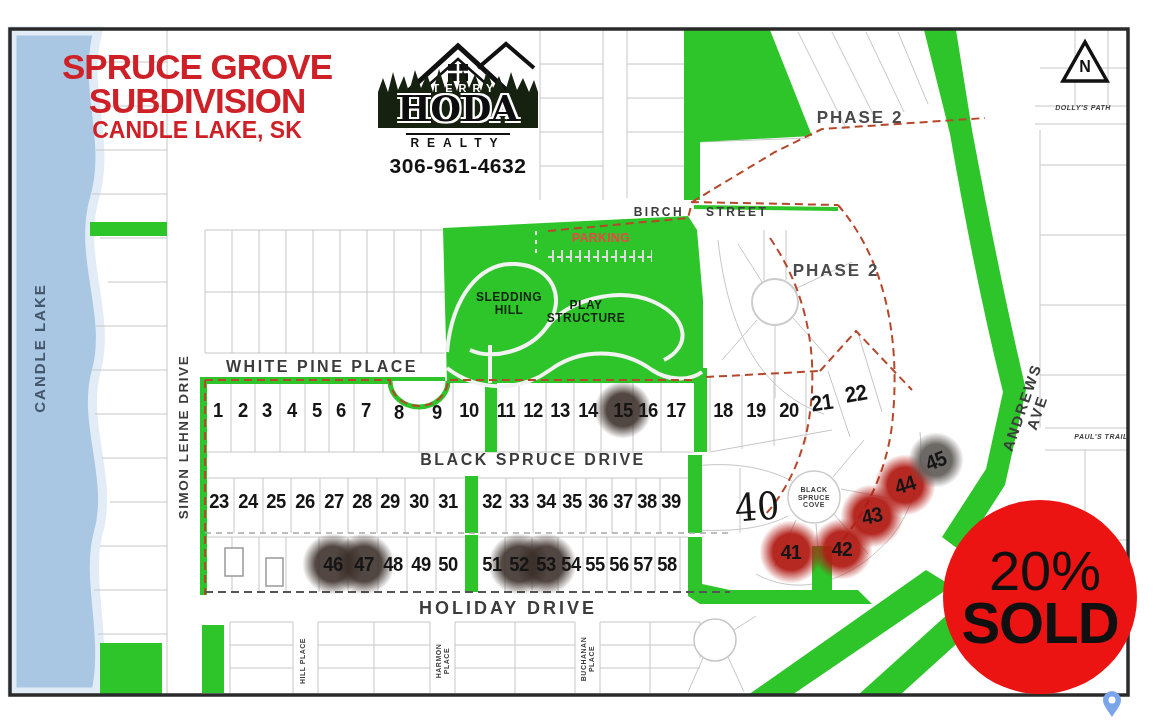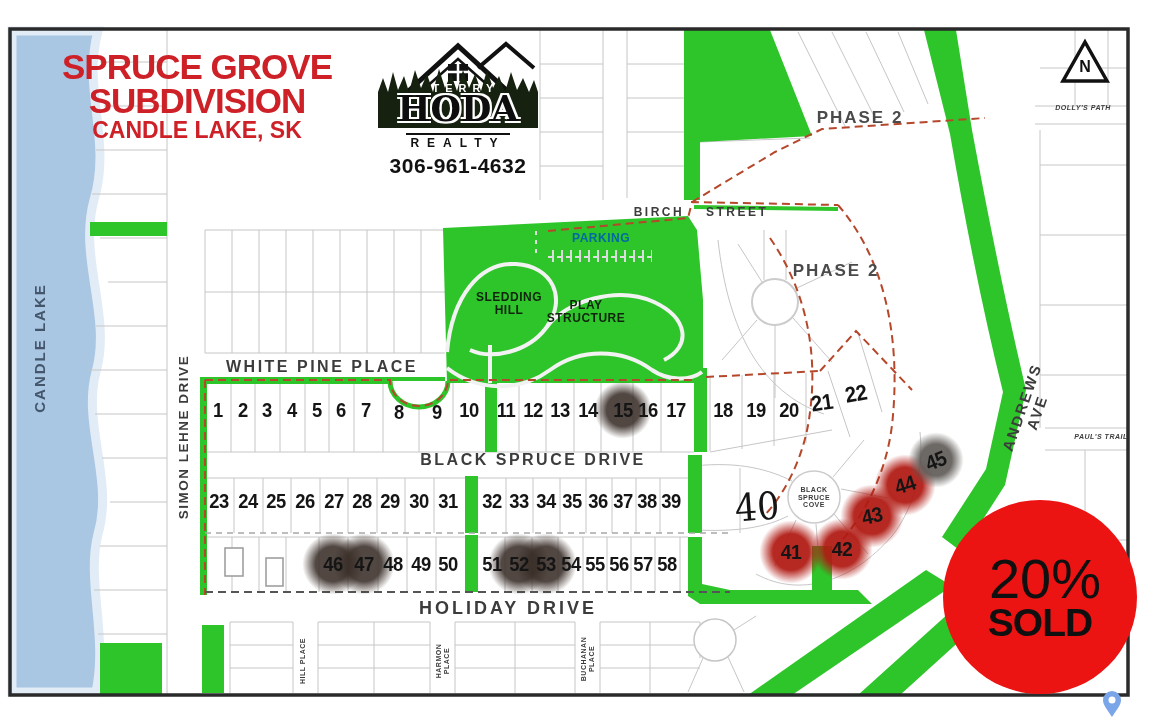--- a/index.html
+++ b/index.html
@@ -24,21 +24,21 @@
       font-family:"DejaVu Serif",serif;font-size:35px;font-weight:bold;color:#0d0d0d;z-index:3;
       text-shadow:-2px -2px 0 #fff,2px -2px 0 #fff,-2px 2px 0 #fff,2px 2px 0 #fff;}
   .logo .brand-sub{font-size:12px;font-weight:bold;letter-spacing:8px;margin-top:1px;border-top:2px solid #111;
       display:inline-block;padding:1px 4px 0 4px;}
   .logo .phone{font-size:21px;font-weight:800;margin-top:3px;letter-spacing:.5px;}
   
   .badge{position:absolute;left:943px;top:500px;width:194px;height:194px;border-radius:50%;
       background:var(--badge-red,#ec1313);display:flex;flex-direction:column;align-items:center;
       justify-content:center;color:#101010;line-height:.92;z-index:6;}
   .badge .b1{font-size:56px;font-weight:400;margin-left:10px;}
-  .badge .b2{font-size:39px;font-weight:800;letter-spacing:-1px;}
+  .badge .b2{font-size:58px;font-weight:800;letter-spacing:-1px;}
   
   .north-n{position:absolute;left:1085px;top:67px;transform:translate(-50%,-50%);
       font-size:16px;font-weight:800;color:#111;}
   
   #dot-layer,#lot-layer{position:absolute;left:0;top:0;width:100%;height:100%;pointer-events:none;}
   .lot-num{position:absolute;transform:translate(-50%,-50%) rotate(var(--r,0deg)) scaleX(.92);
       font-weight:bold;color:#151515;letter-spacing:-.5px;}
   .lot-num.hand{font-family:"DejaVu Serif",serif;font-weight:normal;letter-spacing:0;}
   .sold-dot{position:absolute;border-radius:50%;}
   .sold-dot.red {background:radial-gradient(circle,var(--marker-red,#b01912) 0%,var(--marker-red,#b01912) 40%,transparent 70%);opacity:.93;}
@@ -261,20 +261,20 @@
   <div class="lbl rot90" style="left:303px;top:661px;font-size:7px;letter-spacing:.5px;">HILL PLACE</div>
   <div class="lbl rot90" style="left:443px;top:661px;font-size:7px;letter-spacing:.5px;">HARMON
 PLACE</div>
   <div class="lbl rot90" style="left:588px;top:659px;font-size:7px;letter-spacing:.5px;">BUCHANAN
 PLACE</div>
   <div class="lbl" style="left:814px;top:497px;font-size:7px;letter-spacing:.5px;">BLACK
 SPRUCE
 COVE</div>
   <div class="lbl" style="left:860px;top:118px;font-size:17px;letter-spacing:2px;color:#4a4a4a;">PHASE 2</div>
   <div class="lbl" style="left:836px;top:271px;font-size:17px;letter-spacing:2px;color:#4a4a4a;">PHASE 2</div>
-  <div class="lbl" style="left:601px;top:238px;font-size:12px;color:#0369a1;letter-spacing:.5px;">PARKING</div>
+  <div class="lbl" style="left:601px;top:238px;font-size:12px;color:#ef4444;letter-spacing:.5px;">PARKING</div>
   <div class="lbl" style="left:509px;top:304px;font-size:12px;color:#10240e;letter-spacing:.5px;">SLEDDING
 HILL</div>
   <div class="lbl" style="left:586px;top:312px;font-size:12px;color:#10240e;letter-spacing:.5px;">PLAY
 STRUCTURE</div>
   <div class="lbl rot90" style="left:40px;top:348px;font-size:15px;letter-spacing:2px;color:#44566b;">CANDLE LAKE</div>
 
 </div>
 
 </body></html>

